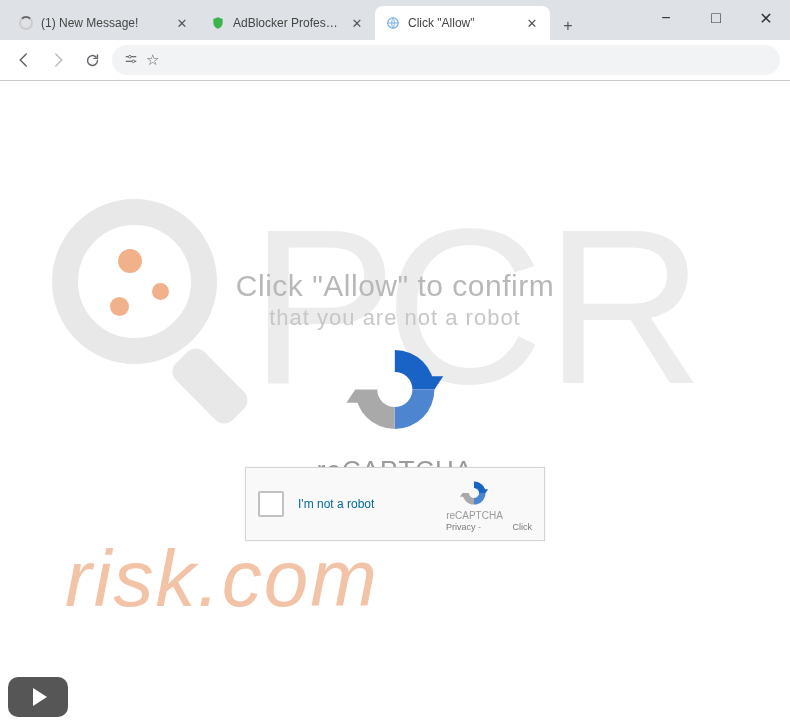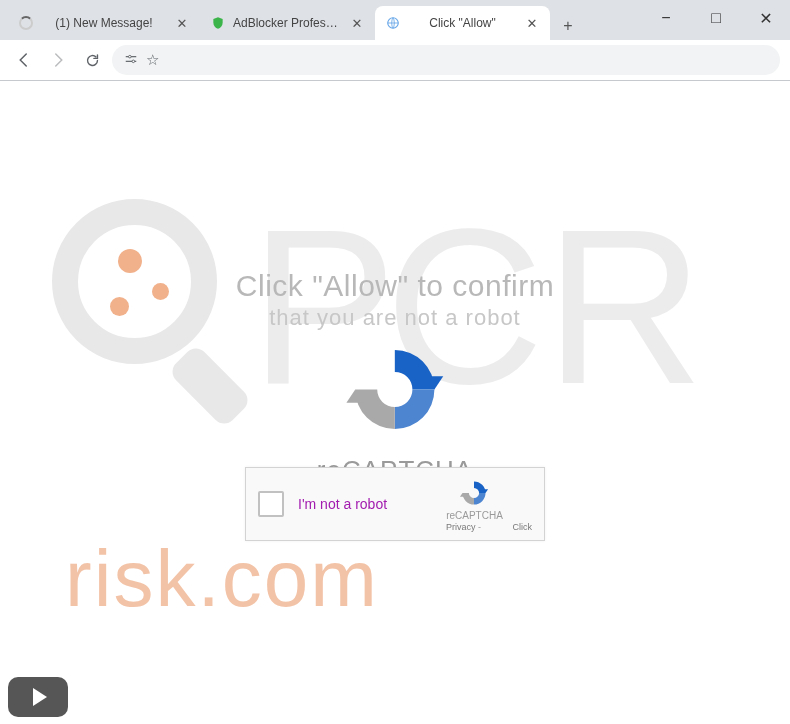--- a/index.html
+++ b/index.html
@@ -1,21 +1,21 @@
 <!DOCTYPE html>
 <html><head>
 <meta charset="utf-8">
 <style>
 * { margin: 0; padding: 0; box-sizing: border-box; font-family: 'Segoe UI', Arial, sans-serif; }
 body { width: 790px; height: 724px; background: #fff; position: relative; overflow: hidden; }
 
 
 .browser-chrome { background: #dee1e6; border-bottom: 1px solid #c6c9cd; }
 .tab-bar { display: flex; align-items: flex-end; height: 40px; padding: 6px 8px 0 8px; gap: 0; }
-.tab { display: flex; align-items: center; height: 34px; padding: 0 10px; border-radius: 8px 8px 0 0; font-size: 12px; color: #444; gap: 7px; position: relative; min-width: 0; text-align: center; }
+.tab { display: flex; align-items: center; height: 34px; padding: 0 10px; border-radius: 8px 8px 0 0; font-size: 12px; color: #444; gap: 7px; position: relative; min-width: 0; }
 .tab.active { background: #fff; }
 .tab.inactive { background: transparent; }
 .tab-icon { width: 16px; height: 16px; flex-shrink: 0; display: flex; align-items: center; justify-content: center; }
 .tab-title { white-space: nowrap; overflow: hidden; text-overflow: ellipsis; flex: 1; min-width: 0; }
 .tab-close { width: 16px; height: 16px; display: flex; align-items: center; justify-content: center; color: #555; cursor: pointer; flex-shrink: 0; font-size: 13px; }
 .tab-w1 { width: 192px; }
 .tab-w2 { width: 175px; }
 .tab-w3 { width: 175px; }
 .new-tab { width: 28px; height: 28px; display: flex; align-items: center; justify-content: center; color: #555; margin-left: 4px; cursor: pointer; font-size: 16px; }
 .spinner { width: 14px; height: 14px; border: 2px solid #ccc; border-top-color: #666; border-radius: 50%; }
@@ -41,35 +41,35 @@
 .wm-mag .dot { position: absolute; background: #f1b18b; border-radius: 50%; }
 .wm-mag .d1 { width: 24px; height: 24px; left: 78px; top: 58px; }
 .wm-mag .d2 { width: 17px; height: 17px; left: 112px; top: 92px; }
 .wm-mag .d3 { width: 19px; height: 19px; left: 70px; top: 106px; }
 .wm-mag .handle { position: absolute; width: 40px; height: 80px; background: #e8e8e8; border-radius: 12px; left: 150px; top: 155px; transform: rotate(-45deg); }
 .wm-pcr { position: absolute; right: 60px; top: 110px; width: 480px; height: 280px; }
 .wm-pcr .p1, .wm-pcr .c1, .wm-pcr .r1 { position: absolute; font-size: 220px; font-weight: 300; color: #ececec; font-family: Arial; letter-spacing: -18px; }
 .wm-pcr .p1 { left: 0; top: -10px; }
 .wm-pcr .c1 { left: 135px; top: -10px; }
 .wm-pcr .r1 { left: 295px; top: -10px; }
-.wm-risk { position: absolute; left: 65px; bottom: 100px; font-size: 80px; font-weight: 400; color: #f3c3a7; letter-spacing: 2px; }
+.wm-risk { position: absolute; left: 65px; bottom: 100px; font-size: 80px; font-weight: 400; color: #f3c3a7; letter-spacing: 2px; font-style: italic; }
 .playbtn { position: absolute; left: 8px; bottom: 8px; width: 60px; height: 40px; background: rgba(30,30,30,0.75); border-radius: 10px; display: flex; align-items: center; justify-content: center; }
 .playbtn::after { content: ''; width: 0; height: 0; border-left: 14px solid #fff; border-top: 9px solid transparent; border-bottom: 9px solid transparent; margin-left: 3px; }
 
 
 .center { position: absolute; left: 50%; top: 46%; transform: translate(-50%, -50%); text-align: center; }
 .hint { font-size: 30px; color: #b8b8b8; font-weight: 300; letter-spacing: 0.5px; }
 .hint2 { font-size: 22px; color: #c7c7c7; font-weight: 300; margin-top: 2px; letter-spacing: 1px; }
 .big-logo { margin: 4px auto 10px auto; width: 110px; height: 110px; position: relative; }
 .brand-label { font-size: 26px; color: #9a9a9a; font-weight: 300; letter-spacing: 1px; }
 
 
 .captcha-box { position: absolute; left: 50%; top: 60%; transform: translateX(-50%); width: 300px; height: 74px; border: 1px solid #d3d3d3; background: #f9f9f9; display: flex; align-items: center; padding: 0 12px 0 12px; box-shadow: 0 0 3px rgba(0,0,0,0.06); }
 .chk { width: 26px; height: 26px; border: 2px solid #c1c1c1; border-radius: 2px; background: #fff; cursor: pointer; }
-.chk-label { margin-left: 14px; font-size: 14px; color: #a21caf; flex: 1; }
+.chk-label { margin-left: 14px; font-size: 12px; color: #0369a1; flex: 1; }
 .mini-brand { display: flex; flex-direction: column; align-items: center; font-size: 10px; color: #9a9a9a; gap: 1px; }
 .mini-logo { width: 32px; height: 32px; position: relative; }
 .mini-links { font-size: 9px; color: #9a9a9a; }
 .mini-links a { color: #7a7a7a; text-decoration: none; margin-left: 29px; }
 </style>
 </head>
 <body>
 
 <div class="browser-chrome">
   <div class="window-controls">

